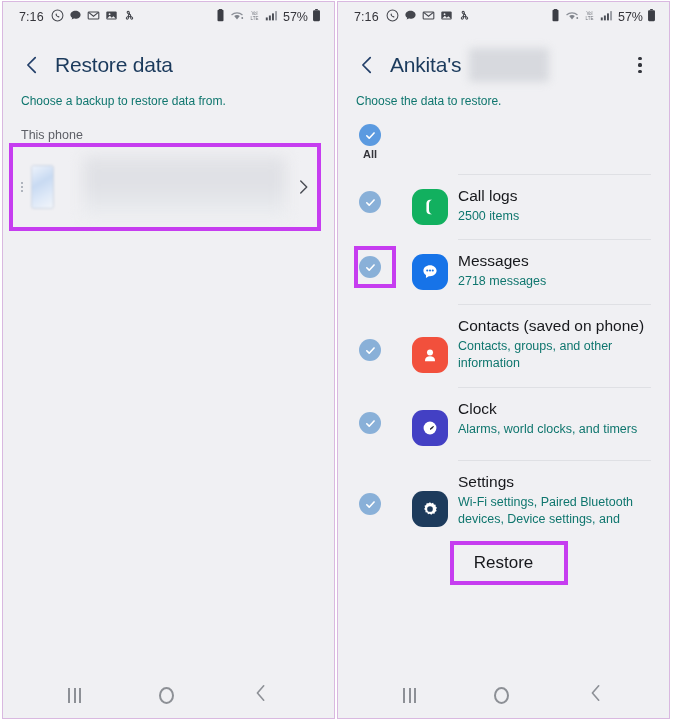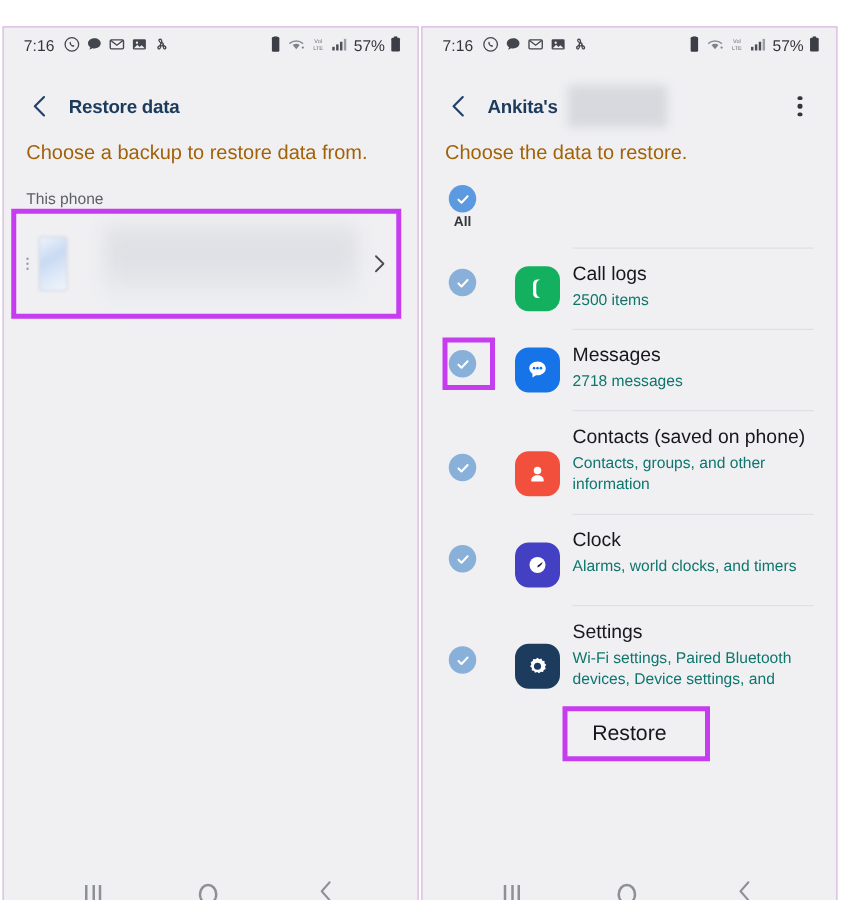--- a/index.html
+++ b/index.html
@@ -7,21 +7,20 @@
     width: 674px; height: 720px;
     background: #ffffff;
     font-family: "Liberation Sans", sans-serif;
     overflow: hidden;
   }
   .stage {
     width: 674px; height: 512px;
     display: flex;
     background: #ffffff;
     position: relative;
-    margin-top: 20px;
   }
   .panel {
     width: 333px;
     height: 718px;
     margin: 1px 0 1px 2px;
     border: 1px solid #d9b8e0;
     background: #f0f0f3;
     position: relative;
     overflow: hidden;
     display: flex;
@@ -54,22 +53,22 @@
     flex: 0 0 auto;
     height: 50px;
   }
   .back-chevron {
     width: 22px; height: 22px;
     flex: 0 0 auto;
     margin-right: 12px;
     cursor: pointer;
   }
   .title {
-    font-size: 15px;
-    font-weight: bold;
+    font-size: 21px;
+    font-weight: normal;
     color: #1b3a5c;
     letter-spacing: -.2px;
     white-space: nowrap;
   }
   .blur-chip {
     height: 34px;
     width: 80px;
     background: #d7d9de;
     margin-left: 8px;
     border-radius: 3px;
@@ -81,22 +80,22 @@
     display: flex; flex-direction: column;
     align-items: center; justify-content: center;
     gap: 3px;
     cursor: pointer;
     margin-right: 4px;
   }
   .kebab i { width: 3.2px; height: 3.2px; border-radius: 50%; background: #33353c; display: block; }
 
   .subtitle {
     padding: 12px 18px 0 18px;
-    font-size: 16px;
-    color: #a16207;
+    font-size: 12px;
+    color: #0f766e;
     flex: 0 0 auto;
   }
 
   
   .body { flex: 1; position: relative; overflow: hidden; }
   .section-label {
     padding: 20px 0 6px 18px;
     font-size: 12.5px;
     color: #5d5f66;
   }

